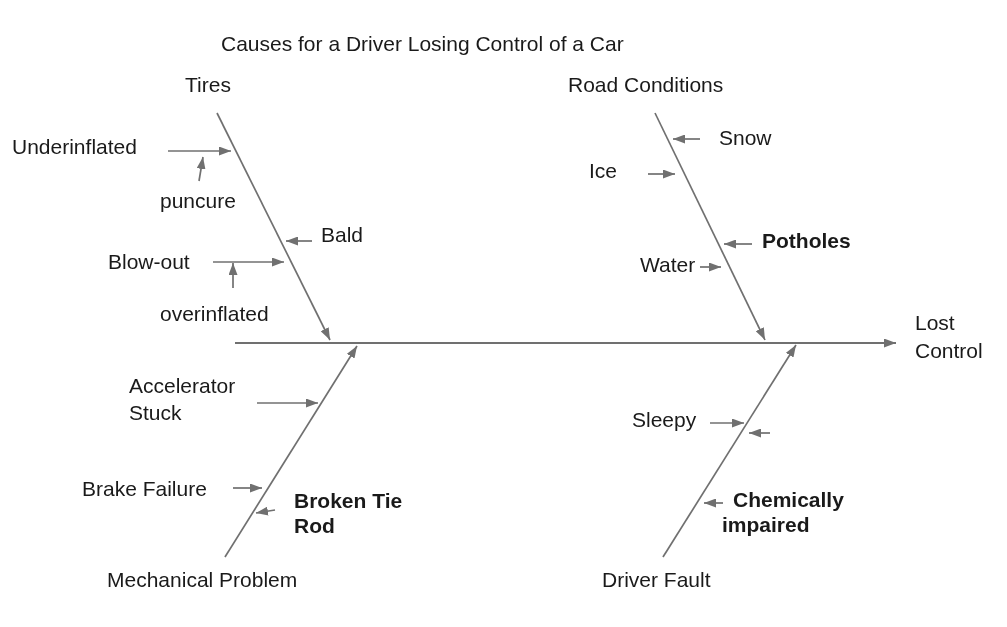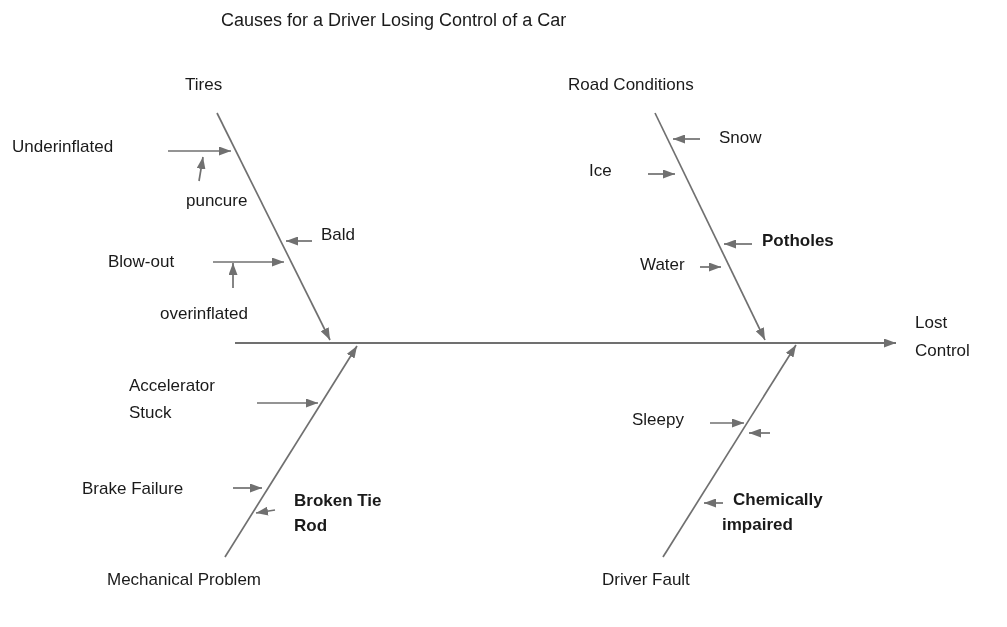--- a/index.html
+++ b/index.html
@@ -16,26 +16,26 @@
     background: var(--bg);
     font-family: "Liberation Sans", sans-serif;
     color: var(--text);
     overflow: hidden;
   }
   .canvas svg { position: absolute; left: 0; top: 0; }
   .ln { stroke: var(--line); stroke-width: 1.7; fill: none; }
   .spine { stroke-width: 2; }
   .lbl {
     position: absolute;
-    font-size: 17px;
+    font-size: 21px;
     line-height: 26px;
     white-space: nowrap;
     color: var(--text);
   }
-  .title { font-size: 18px; }
+  .title { font-size: 21px; margin-top: 24px; }
   .two { white-space: normal; }
   .two span { display: block; }
   .lh27 { line-height: 27px; }
   .lh25 { line-height: 25px; font-weight: bold; }
   .lh28 { line-height: 28px; }
   .indent1 { margin-left: 11px; }
 </style>
 </head>
 <body>
 
@@ -81,21 +81,21 @@
     <span>Lost</span>
     <span>Control</span>
   </div>
 
   <div class="lbl" style="left:185px; top:72px;">Tires</div>
   <div class="lbl" style="left:568px; top:72px;">Road Conditions</div>
   <div class="lbl" style="left:107px; top:567px;">Mechanical Problem</div>
   <div class="lbl" style="left:602px; top:567px;">Driver Fault</div>
 
   <div class="lbl" style="left:12px; top:134px;">Underinflated</div>
-  <div class="lbl" style="left:160px; top:188px;margin-left:26px;">puncure</div>
+  <div class="lbl" style="left:160px; top:188px;">puncure</div>
   <div class="lbl" style="left:321px; top:222px;">Bald</div>
   <div class="lbl" style="left:108px; top:249px;">Blow-out</div>
   <div class="lbl" style="left:160px; top:301px;">overinflated</div>
 
   <div class="lbl" style="left:719px; top:125px;">Snow</div>
   <div class="lbl" style="left:589px; top:158px;">Ice</div>
   <div class="lbl" style="left:762px; top:228px;font-weight:bold;">Potholes</div>
   <div class="lbl" style="left:640px; top:252px;">Water</div>
 
   <div class="lbl two lh27" style="left:129px; top:372px;">

